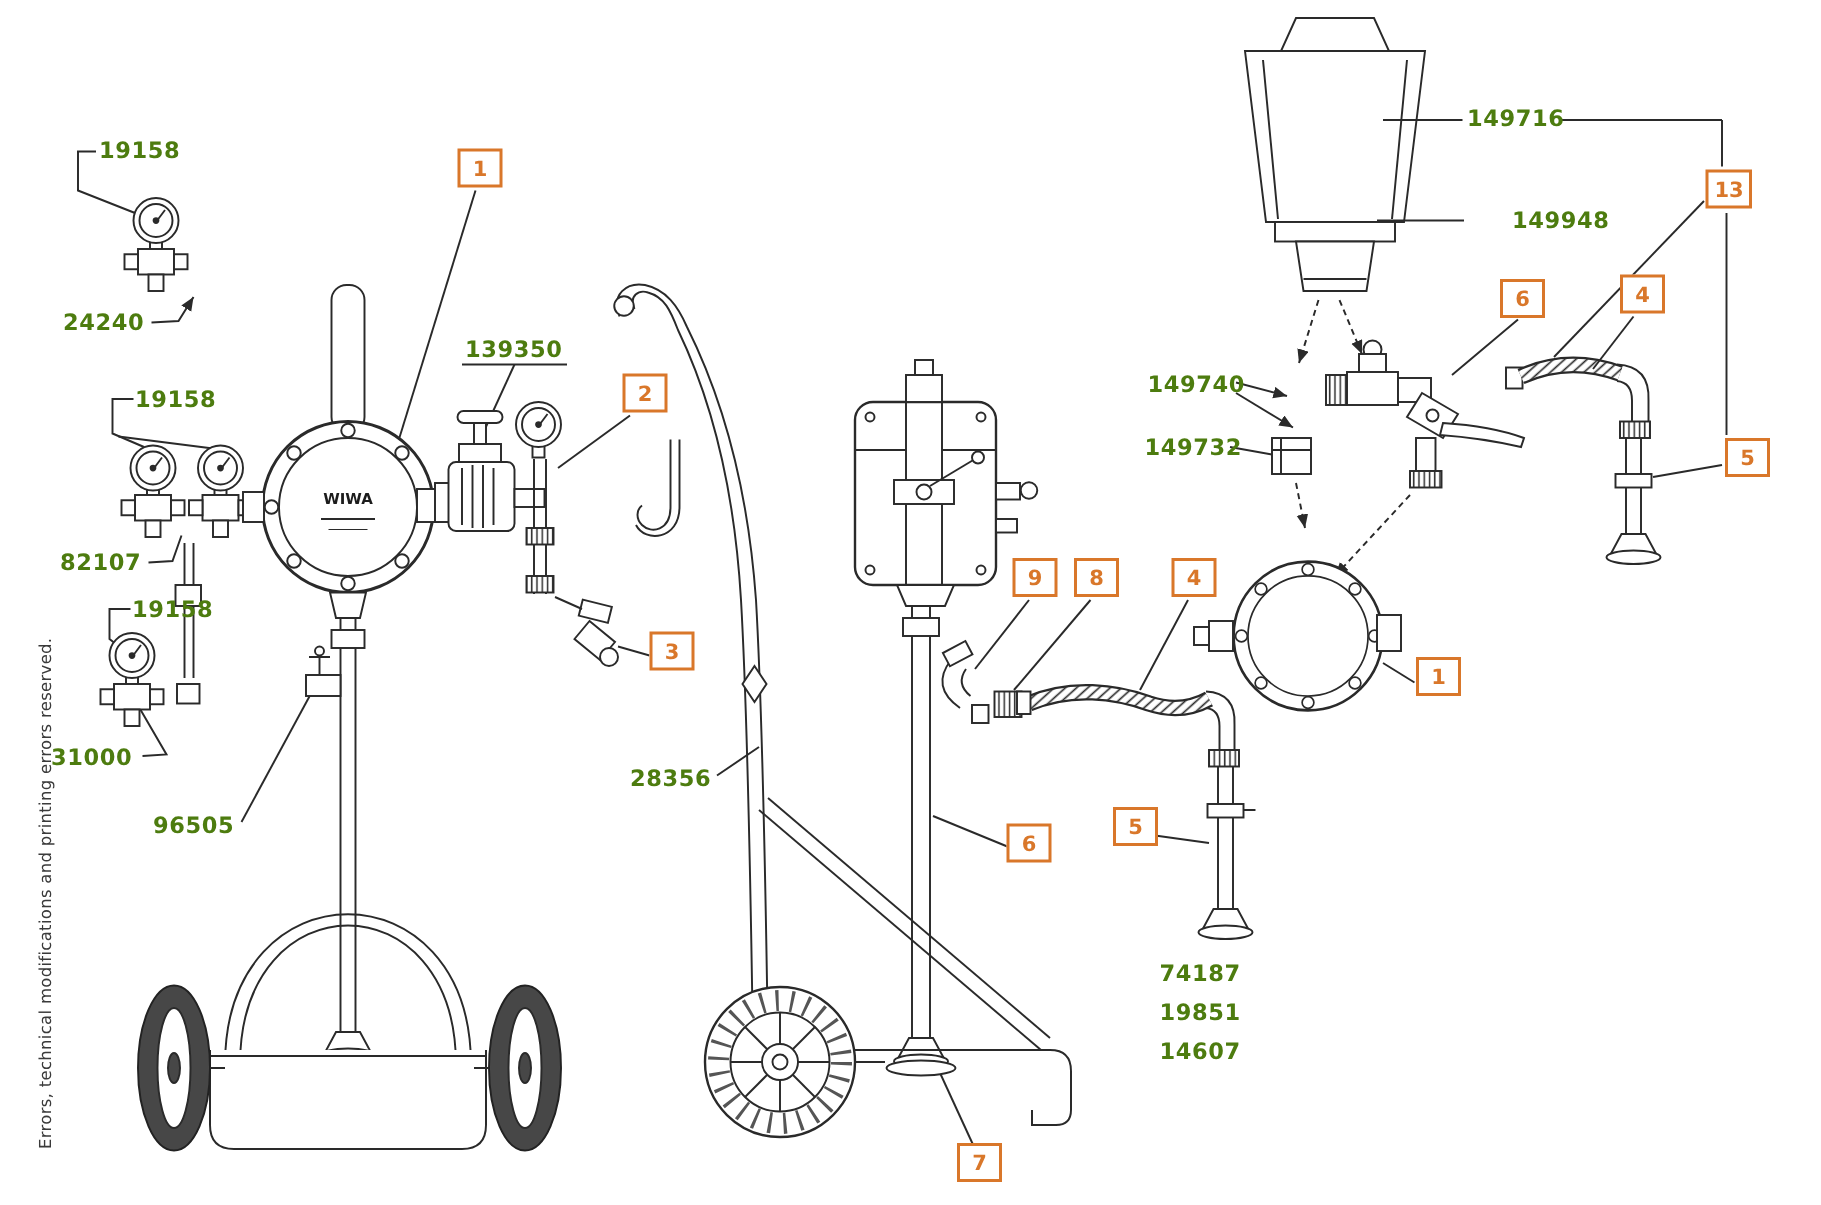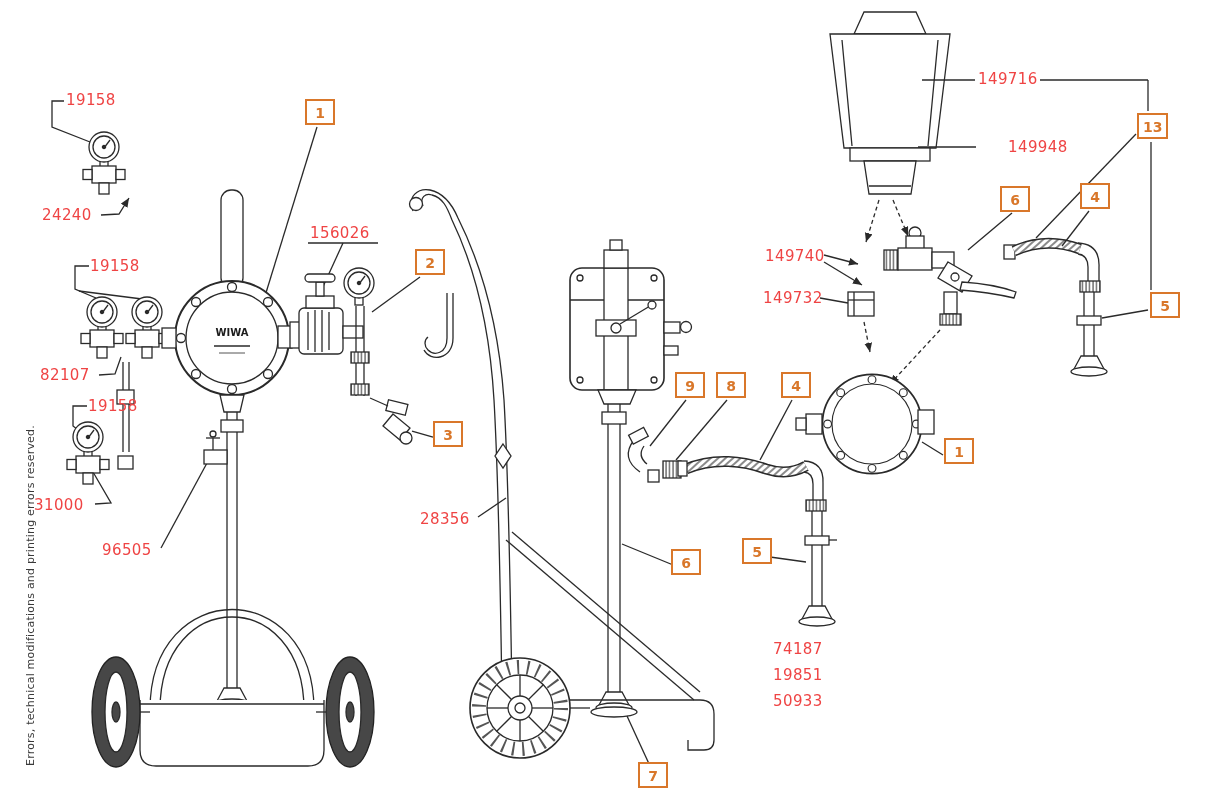--- a/index.html
+++ b/index.html
@@ -1,19 +1,19 @@
 <!DOCTYPE html>
 <html style="--accent: #D9772A; --line: #2A2A2A;"><head>
 <meta charset="utf-8">
 <style>
   html,body{margin:0;padding:0;background:#fff;}
   #stage{position:relative;width:1214px;height:803px;background:#fff;overflow:hidden;
          font-family:"DejaVu Sans","Liberation Sans",sans-serif;}
   #stage svg{position:absolute;left:0;top:0;}
-  .pl{position:absolute;font-weight:normal;font-size:15px;letter-spacing:.4px;color:#ef4444;
+  .pl{position:absolute;font-weight:bold;font-size:15px;letter-spacing:.4px;color:#4d7c0f;
       white-space:nowrap;line-height:17px;}
   .callout{position:absolute;min-width:18px;height:21px;padding:1px 4px 0;border:2px solid var(--accent,#D9772A);
       color:var(--accent,#D9772A);background:#fff;display:flex;align-items:center;justify-content:center;
       font-weight:bold;font-size:14px;box-sizing:content-box;}
   .disclaimer{position:absolute;left:24px;top:766px;transform:rotate(-90deg);transform-origin:0 0;
       font-size:11px;color:#3a3a3a;white-space:nowrap;letter-spacing:.2px;}
 </style>
 </head>
 <body>
 
@@ -342,29 +342,29 @@
   <text x="232" y="336" text-anchor="middle" font-size="10" font-weight="bold" fill="#1c1c1c" font-family="&quot;DejaVu Sans&quot;, sans-serif">WIWA</text>
 </svg>
 
 <div class="pl" style="left:66px;top:92px">19158</div>
 <div class="pl" style="left:42px;top:207px">24240</div>
 <div class="pl" style="left:90px;top:258px">19158</div>
 <div class="pl" style="left:40px;top:367px">82107</div>
 <div class="pl" style="left:88px;top:398px">19158</div>
 <div class="pl" style="left:34px;top:497px">31000</div>
 <div class="pl" style="left:102px;top:542px">96505</div>
-<div class="pl" style="left:310px;top:225px">156026</div>
+<div class="pl" style="left:310px;top:225px">139350</div>
 <div class="pl" style="left:420px;top:511px">28356</div>
 <div class="pl" style="left:978px;top:71px">149716</div>
 <div class="pl" style="left:1008px;top:139px">149948</div>
 <div class="pl" style="left:765px;top:248px">149740</div>
 <div class="pl" style="left:763px;top:290px">149732</div>
 <div class="pl" style="left:773px;top:641px">74187</div>
 <div class="pl" style="left:773px;top:667px">19851</div>
-<div class="pl" style="left:773px;top:693px">50933</div>
+<div class="pl" style="left:773px;top:693px">14607</div>
 
 <div class="callout" style="left:305px;top:99px">1</div>
 <div class="callout" style="left:415px;top:249px">2</div>
 <div class="callout" style="left:433px;top:421px">3</div>
 <div class="callout" style="left:675px;top:372px">9</div>
 <div class="callout" style="left:716px;top:372px">8</div>
 <div class="callout" style="left:781px;top:372px">4</div>
 <div class="callout" style="left:671px;top:549px">6</div>
 <div class="callout" style="left:742px;top:538px">5</div>
 <div class="callout" style="left:638px;top:762px">7</div>

